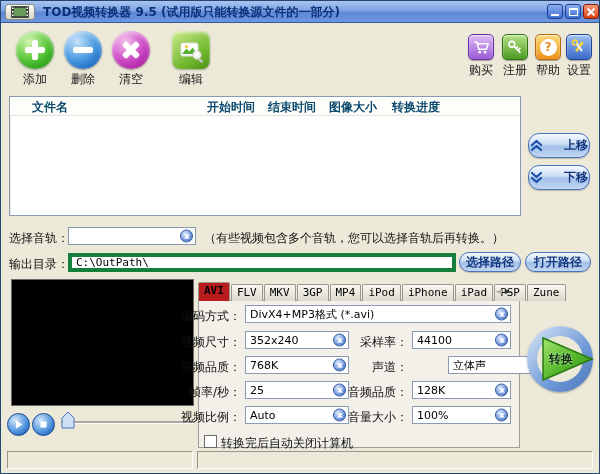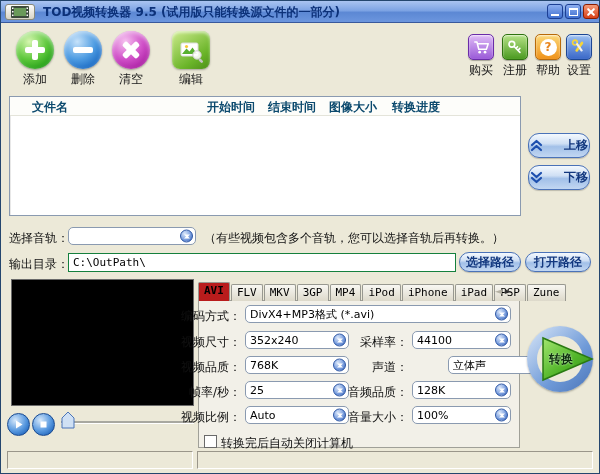--- a/index.html
+++ b/index.html
@@ -60,30 +60,30 @@
 
   
   .pill{position:absolute;border-radius:11px;border:1px solid #4a72b8;
     background:linear-gradient(180deg,#f4f9fe 0%,#cfdff4 42%,#a2c0e8 55%,#c2d7f2 100%);
     color:#12377e;font-size:12px;font-weight:bold;
     display:flex;align-items:center;justify-content:center;gap:21px;
     box-shadow:0 1px 1px rgba(0,0,0,.2);cursor:default;}
 
   
   .lbl{position:absolute;font-size:12px;color:#111;white-space:nowrap;}
-  .combo{position:absolute;background:#fff;border:1px solid #8a9ab0;border-radius:5px;
+  .combo{position:absolute;background:#fff;border:1px solid #8a9ab0;border-radius:0;
     font-size:11px;font-family:"DejaVu Sans Mono","Liberation Mono",monospace;color:#000;
     display:flex;align-items:center;padding:0 18px 0 4px;overflow:hidden;white-space:nowrap;}
   .spin{position:absolute;right:2px;top:50%;transform:translateY(-50%);width:13px;height:13px;border-radius:50%;
     background:radial-gradient(circle at 35% 30%,#dce8fa,#7a9ede 55%,#3a64b4);border:1px solid #2a54a4;}
   .spin::before{content:"";position:absolute;left:2.5px;top:1.5px;
     border:3px solid transparent;border-bottom:3.5px solid #fff;}
   .spin::after{content:"";position:absolute;left:2.5px;bottom:1.5px;
     border:3px solid transparent;border-top:3.5px solid #fff;}
-  .field{position:absolute;background:#fff;border:1px solid #15803d;font-size:11px;
+  .field{position:absolute;background:#fff;border:4px solid #15803d;font-size:11px;
     font-family:"DejaVu Sans Mono","Liberation Mono",monospace;color:#000;padding:0 4px;}
 
   
   .preview{position:absolute;left:10px;top:278px;width:183px;height:127px;background:#000;border:1px solid #6a6a6a;}
   .pbtn{position:absolute;width:23px;height:23px;border-radius:50%;border:1px solid #1a4a90;
     background:radial-gradient(circle at 35% 30%,#d6e8fa,#5a9ae0 52%,#1a60b8 88%);
     display:flex;align-items:center;justify-content:center;}
   .track{position:absolute;left:60px;top:420px;width:133px;height:2px;background:#a8a8a0;box-shadow:0 1px 0 #fff;}
 
   

